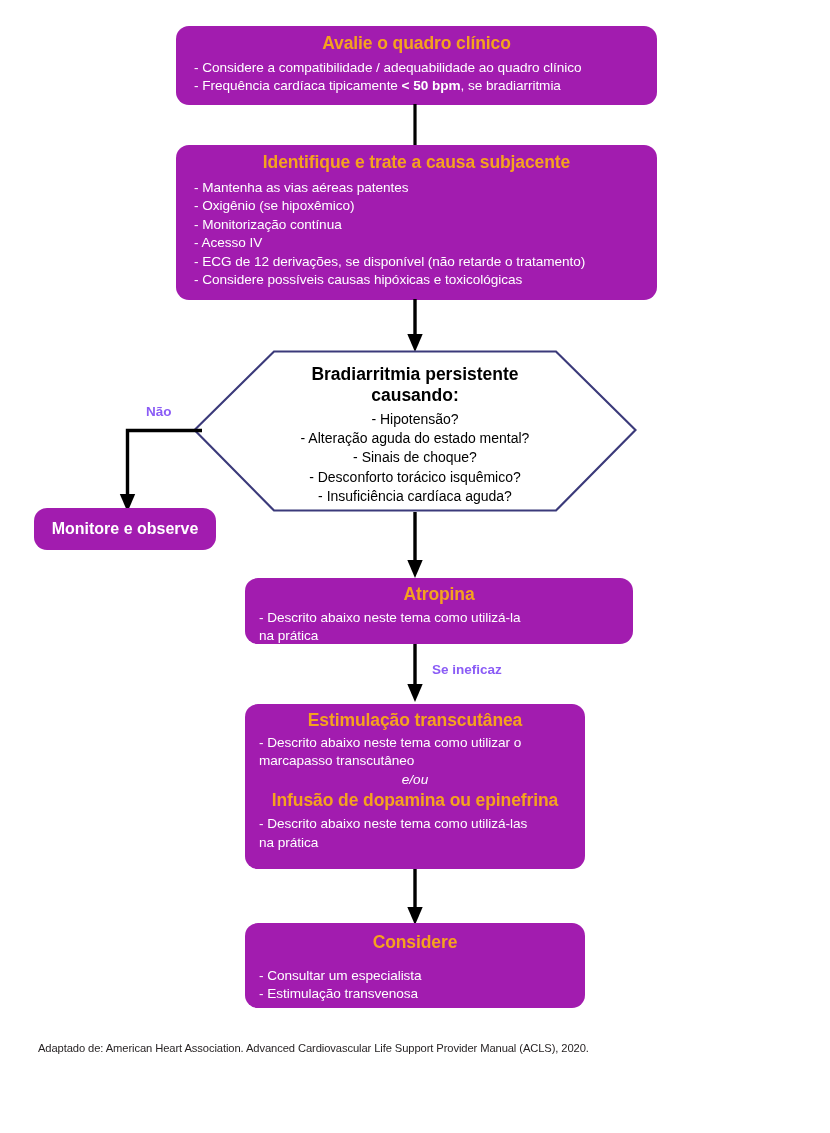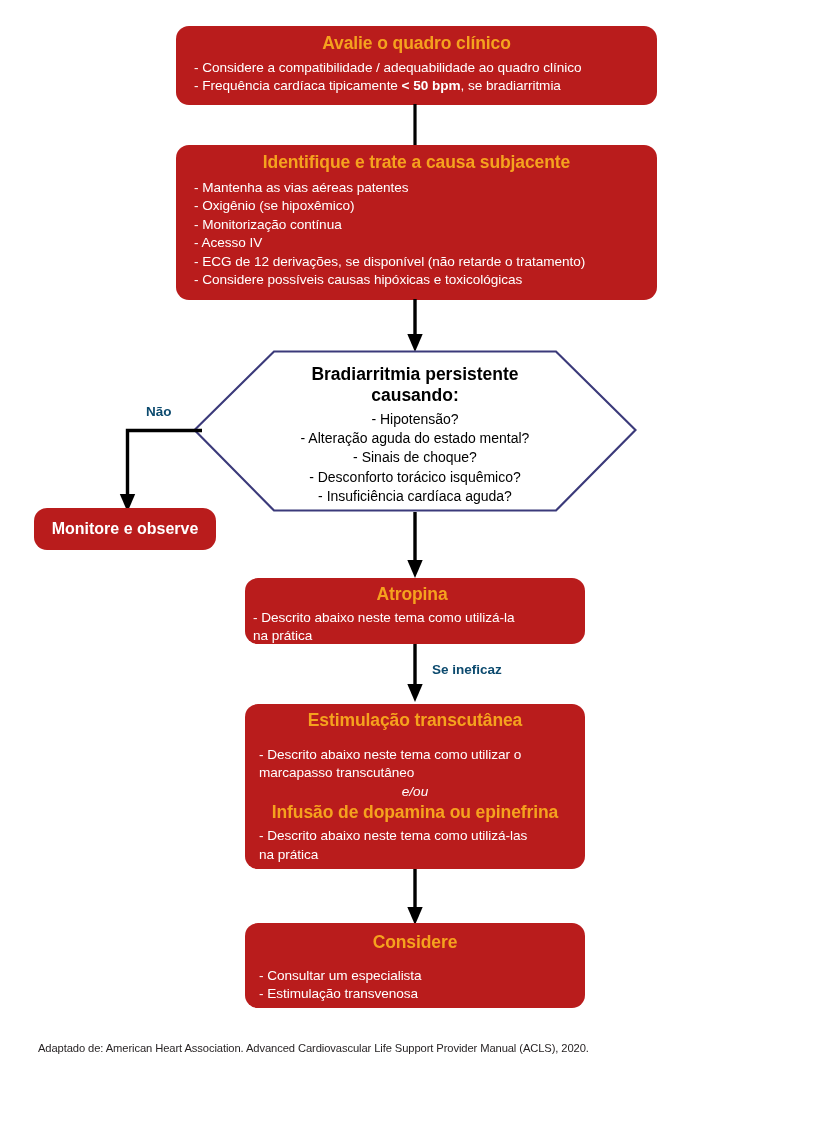--- a/index.html
+++ b/index.html
@@ -15,21 +15,21 @@
     position: relative;
     width: 830px;
     height: 1133px;
     background: #ffffff;
     overflow: hidden;
   }
 
   
   .node {
     position: absolute;
-    background: #b91c1c;
+    background: #a21caf;
     border-radius: 13px;
     box-sizing: border-box;
     color: #ffffff;
   }
   .node-title {
     display: block;
     text-align: center;
     color: #F5A21E;
     font-weight: bold;
     font-size: 17.5px;
@@ -109,21 +109,21 @@
   
   .conn {
     position: absolute;
   }
   .conn svg { display: block; }
 
   .edge-label {
     position: absolute;
     font-size: 13.5px;
     font-weight: bold;
-    color: #0c4a6e;
+    color: #8b5cf6;
     white-space: nowrap;
   }
 
   
   #footer-note {
     position: absolute;
     left: 38px;
     top: 1042px;
     font-size: 11.2px;
     color: #231f20;
@@ -194,37 +194,37 @@
     <span class="pill-label">Monitore e observe</span>
   </div>
 
   <div class="conn" style="left:405px; top:512px;">
     <svg width="20" height="68" viewBox="0 0 20 68">
       <line x1="10" y1="0" x2="10" y2="52" stroke="#000000" stroke-width="3.4"></line>
       <polygon points="10,66 2.3,48 17.7,48" fill="#000000"></polygon>
     </svg>
   </div>
 
-  <div class="node" id="node-atropine" style="left:245px; top:578px; width:340px; height:66px; padding:6px 14px 0 8px;">
+  <div class="node" id="node-atropine" style="left:245px; top:578px; width:388px; height:66px; padding:6px 14px 0 14px;">
     <span class="node-title">Atropina</span>
     <span class="node-line" style="margin-top:3px;">- Descrito abaixo neste tema como utilizá-la</span>
     <span class="node-line">na prática</span>
   </div>
 
   <div class="conn" style="left:405px; top:644px;">
     <svg width="20" height="60" viewBox="0 0 20 60">
       <line x1="10" y1="0" x2="10" y2="44" stroke="#000000" stroke-width="3.4"></line>
       <polygon points="10,58 2.3,40 17.7,40" fill="#000000"></polygon>
     </svg>
   </div>
   <span class="edge-label" style="left:432px; top:662px;">Se ineficaz</span>
 
   <div class="node" id="node-pacing" style="left:245px; top:704px; width:340px; height:165px; padding:6px 14px 0 14px;">
     <span class="node-title">Estimulação transcutânea</span>
-    <span class="node-line" style="margin-top:14px;">- Descrito abaixo neste tema como utilizar o</span>
+    <span class="node-line" style="margin-top:2px;">- Descrito abaixo neste tema como utilizar o</span>
     <span class="node-line">marcapasso transcutâneo</span>
     <span class="node-center-italic">e/ou</span>
     <span class="node-title" style="margin-top:1px;">Infusão de dopamina ou epinefrina</span>
     <span class="node-line" style="margin-top:3px;">- Descrito abaixo neste tema como utilizá-las</span>
     <span class="node-line">na prática</span>
   </div>
 
   <div class="conn" style="left:405px; top:869px;">
     <svg width="20" height="58" viewBox="0 0 20 58">
       <line x1="10" y1="0" x2="10" y2="42" stroke="#000000" stroke-width="3.4"></line>

